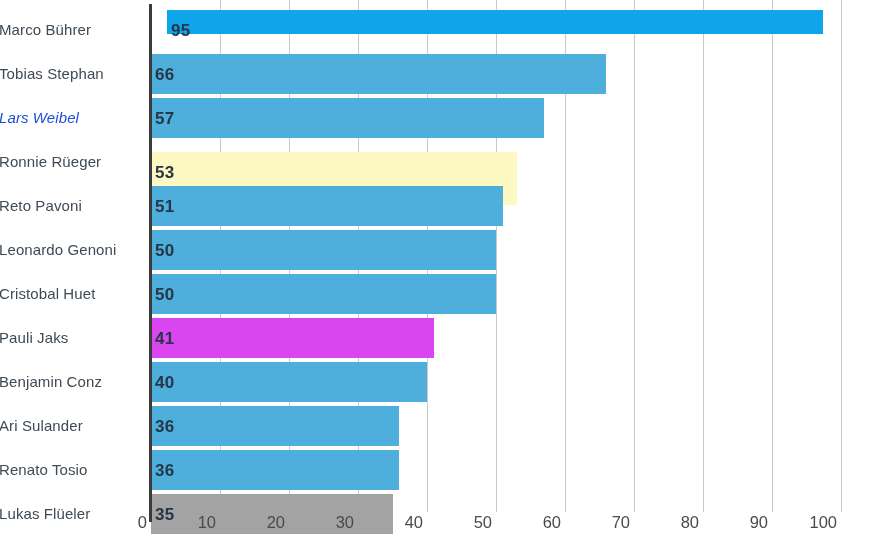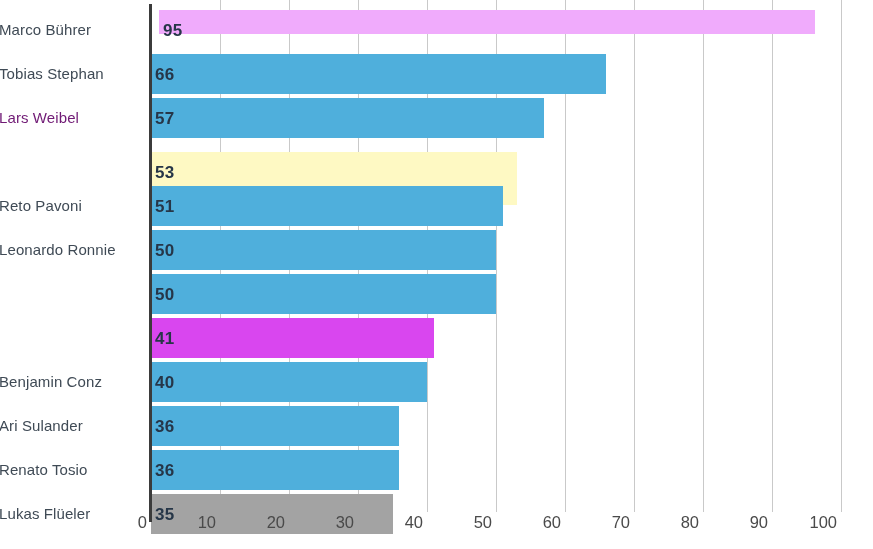--- a/index.html
+++ b/index.html
@@ -99,41 +99,44 @@
   }
 </style>
 </head>
 <body>
 
 <div id="chart-root">
 
   <div class="y-labels">
       <div class="y-label" style="top: 10px; color: rgb(63, 74, 85);">Marco Bührer</div>
       <div class="y-label" style="top: 54px; color: rgb(63, 74, 85);">Tobias Stephan</div>
-      <div class="y-label" style="top: 98px; color: #701a75;">Lars Weibel</div>
+      <div class="y-label" style="top: 98px; color: #1d4ed8; font-style: italic;">Lars Weibel</div>
+      <div class="y-label" style="top: 142px; color: rgb(63, 74, 85);">Ronnie Rüeger</div>
       <div class="y-label" style="top: 186px; color: rgb(63, 74, 85);">Reto Pavoni</div>
-      <div class="y-label" style="top: 230px; color: rgb(63, 74, 85);">Leonardo Ronnie</div>
+      <div class="y-label" style="top: 230px; color: rgb(63, 74, 85);">Leonardo Genoni</div>
+      <div class="y-label" style="top: 274px; color: rgb(63, 74, 85);">Cristobal Huet</div>
+      <div class="y-label" style="top: 318px; color: rgb(63, 74, 85);">Pauli Jaks</div>
       <div class="y-label" style="top: 362px; color: rgb(63, 74, 85);">Benjamin Conz</div>
       <div class="y-label" style="top: 406px; color: rgb(63, 74, 85);">Ari Sulander</div>
       <div class="y-label" style="top: 450px; color: rgb(63, 74, 85);">Renato Tosio</div>
       <div class="y-label" style="top: 494px; color: rgb(63, 74, 85);">Lukas Flüeler</div>
     </div>
 
   <div class="plot">
       <div class="gridline" style="left: 68.5px; background: rgb(201, 201, 201); top: -6px;"></div>
       <div class="gridline" style="left: 137.5px; background: rgb(201, 201, 201); top: -6px;"></div>
       <div class="gridline" style="left: 206.5px; background: rgb(201, 201, 201); top: -6px;"></div>
       <div class="gridline" style="left: 275.5px; background: rgb(201, 201, 201); top: -6px;"></div>
       <div class="gridline" style="left: 344.5px; background: rgb(201, 201, 201); top: -6px;"></div>
       <div class="gridline" style="left: 413.5px; background: rgb(201, 201, 201); top: -6px;"></div>
       <div class="gridline" style="left: 482.5px; background: rgb(201, 201, 201); top: -6px;"></div>
       <div class="gridline" style="left: 551.5px; background: rgb(201, 201, 201); top: -6px;"></div>
       <div class="gridline" style="left: 620.5px; background: rgb(201, 201, 201); top: -6px;"></div>
       <div class="gridline" style="left: 689.5px; background: rgb(201, 201, 201); top: -6px;"></div>
-      <div class="bar" style="top: 10px; left: 8px; width: 655.5px; height: 24px; background: #f0abfc;">
+      <div class="bar" style="top: 10px; left: 16px; width: 655.5px; height: 24px; background: #0ea5e9;">
         <span class="bar-value" style="color: rgb(38, 54, 72);">95</span>
       </div>
       <div class="bar" style="top: 54px; left: 0px; width: 455.4px; height: 40px; background: rgb(79, 175, 220);">
         <span class="bar-value" style="color: rgb(38, 54, 72);">66</span>
       </div>
       <div class="bar" style="top: 98px; left: 0px; width: 393.3px; height: 40px; background: rgb(79, 175, 220);">
         <span class="bar-value" style="color: rgb(38, 54, 72);">57</span>
       </div>
       <div class="bar" style="top: 152px; left: 0px; width: 365.7px; height: 53px; background: #fef9c3;">
         <span class="bar-value" style="color: rgb(38, 54, 72);">53</span>

